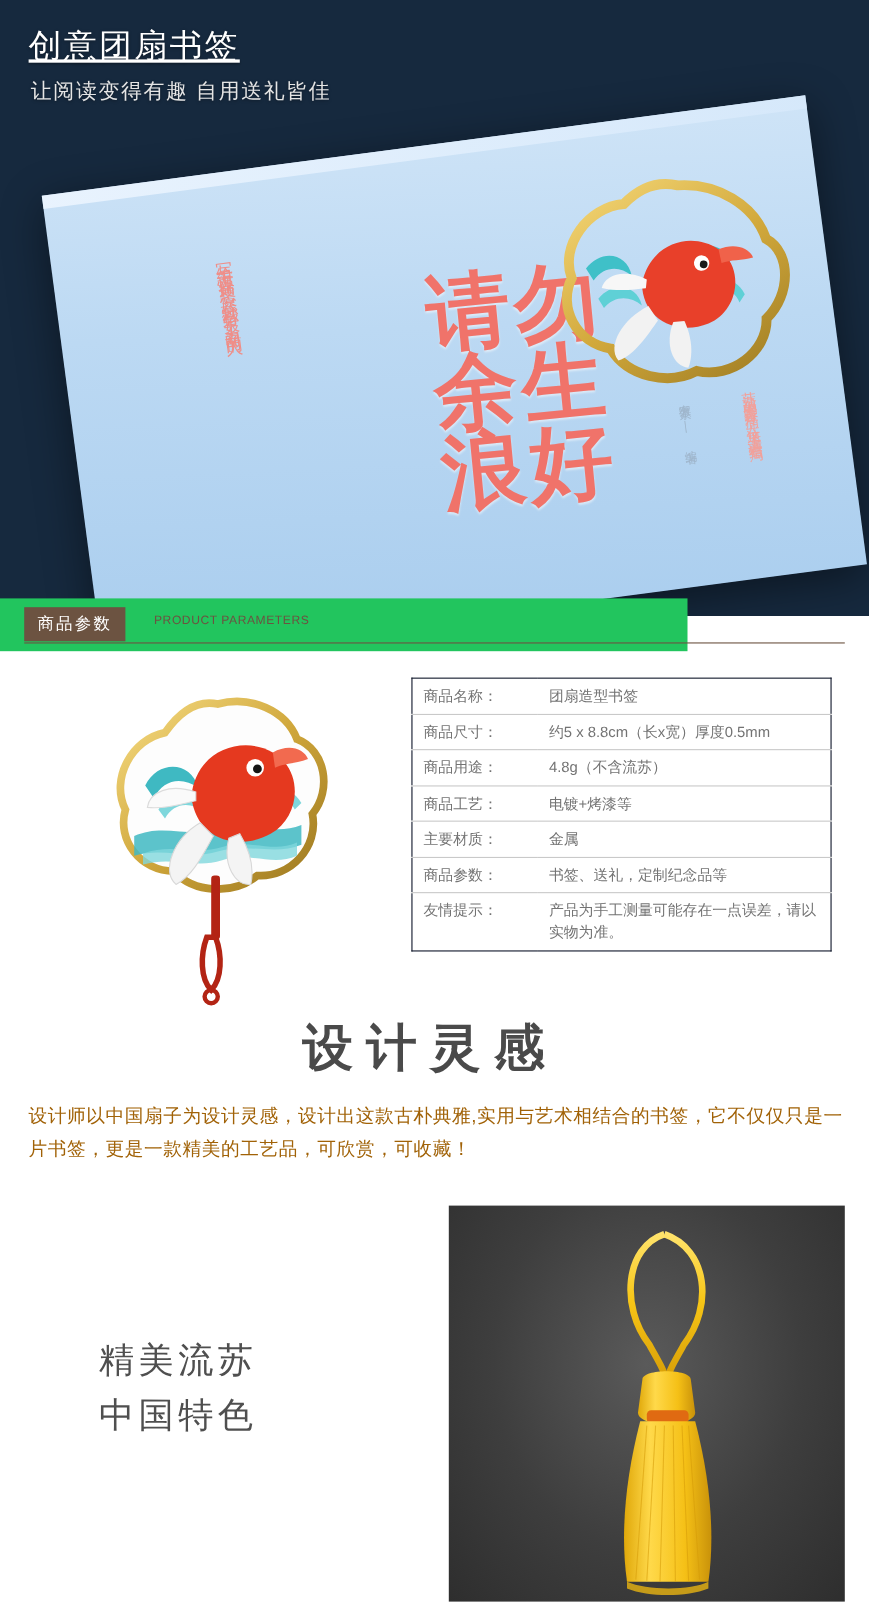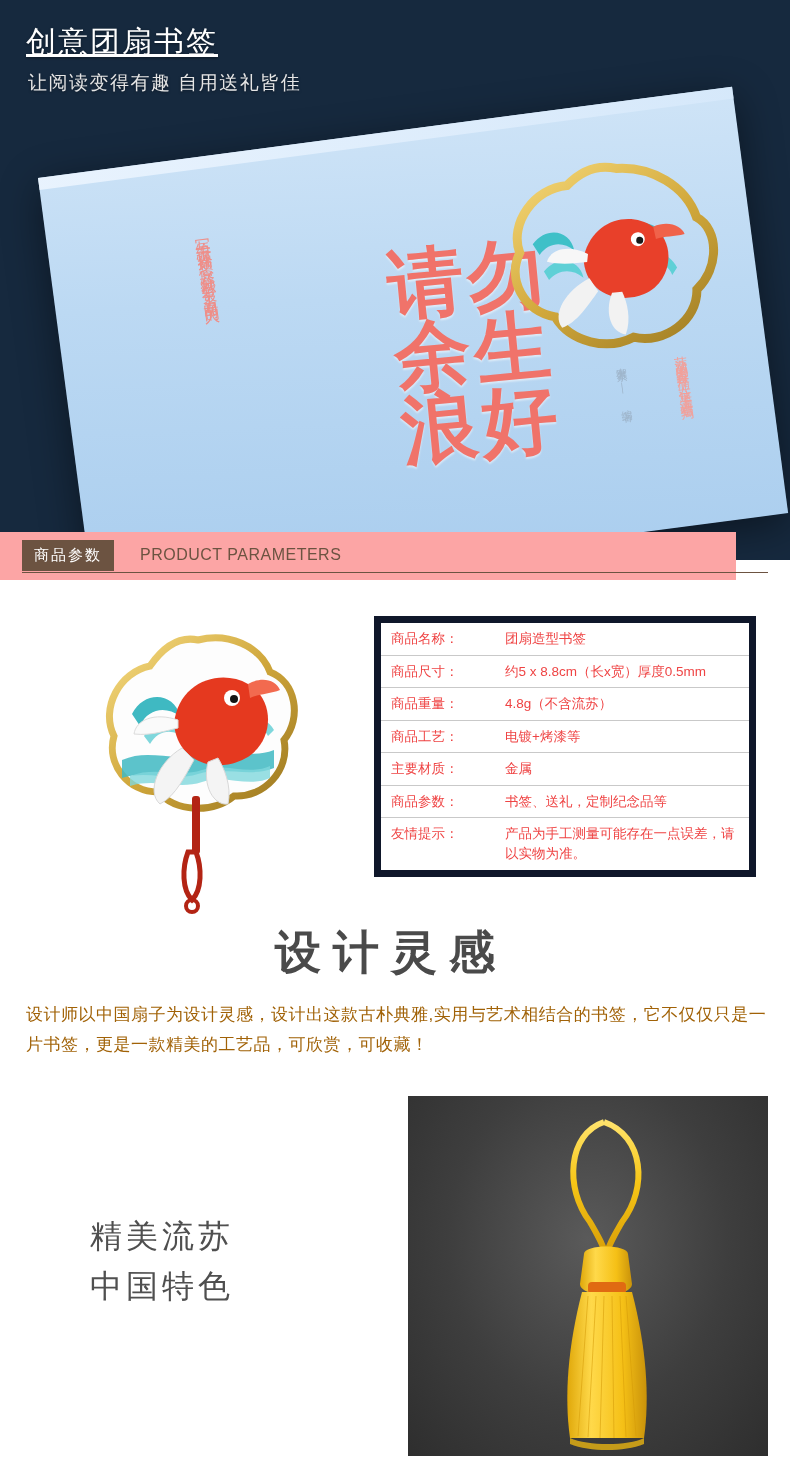--- a/index.html
+++ b/index.html
@@ -107,42 +107,42 @@
     left: 492px;
     top: 160px;
     width: 230px;
     height: 190px;
     transform: rotate(6deg);
   }
 
   
   .params-bar {
     position: absolute;
-    top: 532px;
+    top: 544px;
     left: 0;
-    width: 736px;
+    width: 625px;
     height: 48px;
-    background: #fca5a5;
+    background: #22c55e;
   }
   .params-tag {
     position: absolute;
     left: 22px;
     top: 8px;
     background: #6c5341;
     color: #ffffff;
     font-size: 15px;
     letter-spacing: 2px;
     padding: 6px 12px;
   }
   .params-en {
     position: absolute;
     left: 140px;
     top: 14px;
     color: #6c5341;
-    font-size: 16px;
+    font-size: 11px;
     letter-spacing: .5px;
     font-family: "Liberation Sans", sans-serif;
   }
   .params-rule {
     position: absolute;
     left: 22px;
     top: 40px;
     width: 746px;
     height: 1px;
     background: #6c5341;
@@ -156,25 +156,25 @@
     width: 240px;
     height: 290px;
   }
 
   
   .spec-table {
     position: absolute;
     left: 374px;
     top: 616px;
     width: 382px;
-    border: 7px solid #0f172a;
+    border: 1px solid #0f172a;
     border-collapse: collapse;
     background: #fff;
     font-size: 13.5px;
-    color: #ef4444;
+    color: #737373;
   }
   .spec-table td {
     border-bottom: 1px solid #c9c9c9;
     padding: 6px 8px 6px 10px;
     vertical-align: top;
     line-height: 1.45;
   }
   .spec-table tr:last-child td { border-bottom: none; margin-left: 44px; }
   .spec-table td.k { width: 96px; white-space: nowrap; }
   .spec-table td.v { }
@@ -315,21 +315,21 @@
   <tbody>
     <tr>
       <td class="k">商品名称：</td>
       <td class="v">团扇造型书签</td>
     </tr>
     <tr>
       <td class="k">商品尺寸：</td>
       <td class="v">约5 x 8.8cm（长x宽）厚度0.5mm</td>
     </tr>
     <tr>
-      <td class="k">商品重量：</td>
+      <td class="k">商品用途：</td>
       <td class="v">4.8g（不含流苏）</td>
     </tr>
     <tr>
       <td class="k">商品工艺：</td>
       <td class="v">电镀+烤漆等</td>
     </tr>
     <tr>
       <td class="k">主要材质：</td>
       <td class="v">金属</td>
     </tr>

